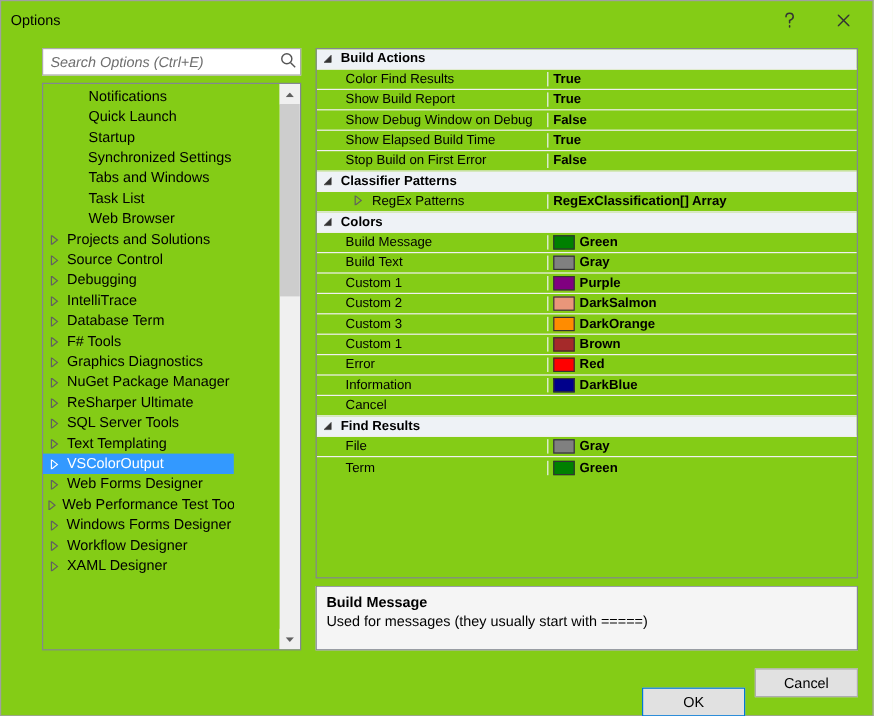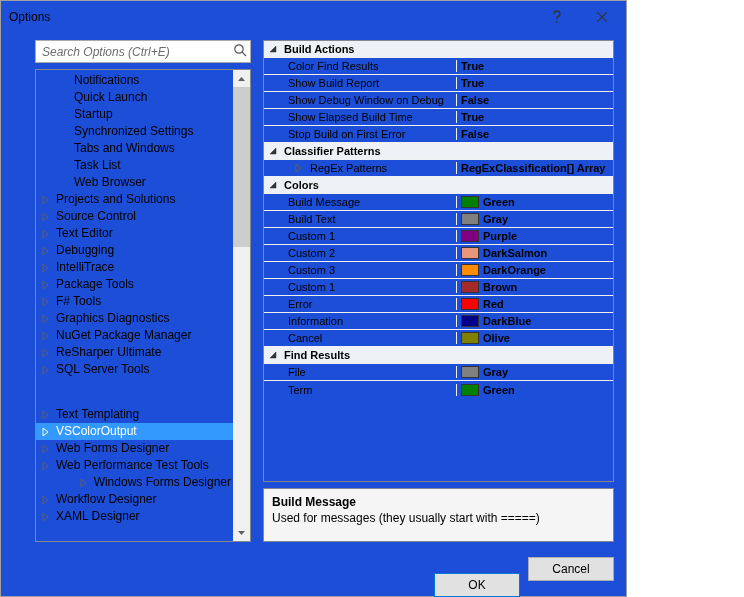--- a/index.html
+++ b/index.html
@@ -1,28 +1,28 @@
 <!DOCTYPE html>
 <html><head>
 <meta charset="utf-8">
 <style>
 * { box-sizing: border-box; font-family: "Segoe UI", Tahoma, sans-serif; }
 html, body { margin: 0; padding: 0; width: 744px; height: 597px; overflow: hidden; background: #fff; }
-.window { width: 627px; height: 597px; border: 1px solid #a0a0a0; display: flex; flex-direction: column; background: #1d4ed8; }
+.window { width: 728px; height: 597px; border: 1px solid #a0a0a0; display: flex; flex-direction: column; background: #84cc16; }
 .titlebar { height: 31px; display: flex; align-items: center; padding: 0 2px 0 8px; font-size: 12px; }
 .titlebar .title { flex: 1; }
 .titlebar .tbtn { width: 45px; height: 29px; display: flex; align-items: center; justify-content: center; cursor: default; }
 .titlebar .tbtn svg { display: block; }
 .client { flex: 1; display: flex; padding: 8px 12px 8px 12px; gap: 12px; min-height: 0; }
 .left { width: 238px; display: flex; flex-direction: column; min-height: 0; padding-left: 22px; }
 .searchwrap { position: relative; margin-bottom: 6px; }
 .searchbox { width: 100%; height: 23px; border: 1px solid #ababab; padding: 0 24px 0 6px; font-size: 12px; outline: none; color: #000; }
 .searchbox::placeholder { color: #6d6d6d; font-style: italic; }
 .searchicon { position: absolute; right: 4px; top: 3px; pointer-events: none; }
-.treewrap { flex: 1; border: 1px solid #828790; overflow: hidden; min-height: 0; display: flex; }
+.treewrap { flex: 1; border: 1px solid #828790; overflow: hidden; min-height: 0; display: flex; gap: 38px; }
 .tree { flex: 1; overflow-y: hidden; padding: 2px 0; font-size: 12px; line-height: 17px; }
 .tree-scrollbar { width: 17px; background: #f0f0f0; display: flex; flex-direction: column; }
 .sb-btn { height: 17px; display: flex; align-items: center; justify-content: center; background: #f0f0f0; }
 .sb-track { flex: 1; background: #f0f0f0; position: relative; }
 .sb-thumb { position: absolute; left: 0; right: 0; top: 0; height: 160px; background: #cdcdcd; }
 .tnode { display: flex; align-items: center; height: 17px; white-space: nowrap; cursor: default; }
 .tnode .exp { width: 12px; display: inline-flex; justify-content: center; align-items: center; margin-right: 2px; }
 .tnode .exp svg { display: block; }
 .tnode .lbl { padding: 0 2px; }
 .tnode.sel { background: #3399ff; color: #fff; }
@@ -122,45 +122,37 @@
                 </svg>
               </span>
               <span class="lbl">Source Control</span>
             </div>
             <div class="tnode" style="padding-left: 4px;">
               <span class="exp">
                 <svg width="8" height="8" viewBox="0 0 8 8">
                   <path d="M1 0 L6 4 L1 8 Z" fill="none" stroke="#606060" stroke-width="1"></path>
                 </svg>
               </span>
-              <span class="lbl">Text Editor</span>
-            </div>
-            <div class="tnode" style="padding-left: 4px;">
-              <span class="exp">
-                <svg width="8" height="8" viewBox="0 0 8 8">
-                  <path d="M1 0 L6 4 L1 8 Z" fill="none" stroke="#606060" stroke-width="1"></path>
-                </svg>
-              </span>
               <span class="lbl">Debugging</span>
             </div>
             <div class="tnode" style="padding-left: 4px;">
               <span class="exp">
                 <svg width="8" height="8" viewBox="0 0 8 8">
                   <path d="M1 0 L6 4 L1 8 Z" fill="none" stroke="#606060" stroke-width="1"></path>
                 </svg>
               </span>
               <span class="lbl">IntelliTrace</span>
             </div>
             <div class="tnode" style="padding-left: 4px;">
               <span class="exp">
                 <svg width="8" height="8" viewBox="0 0 8 8">
                   <path d="M1 0 L6 4 L1 8 Z" fill="none" stroke="#606060" stroke-width="1"></path>
                 </svg>
               </span>
-              <span class="lbl">Package Tools</span>
+              <span class="lbl">Database Term</span>
             </div>
             <div class="tnode" style="padding-left: 4px;">
               <span class="exp">
                 <svg width="8" height="8" viewBox="0 0 8 8">
                   <path d="M1 0 L6 4 L1 8 Z" fill="none" stroke="#606060" stroke-width="1"></path>
                 </svg>
               </span>
               <span class="lbl">F# Tools</span>
             </div>
             <div class="tnode" style="padding-left: 4px;">
@@ -188,21 +180,21 @@
               <span class="lbl">ReSharper Ultimate</span>
             </div>
             <div class="tnode" style="padding-left: 4px;">
               <span class="exp">
                 <svg width="8" height="8" viewBox="0 0 8 8">
                   <path d="M1 0 L6 4 L1 8 Z" fill="none" stroke="#606060" stroke-width="1"></path>
                 </svg>
               </span>
               <span class="lbl">SQL Server Tools</span>
             </div>
-            <div class="tnode" style="padding-left: 4px; margin-top: 28px;">
+            <div class="tnode" style="padding-left: 4px;">
               <span class="exp">
                 <svg width="8" height="8" viewBox="0 0 8 8">
                   <path d="M1 0 L6 4 L1 8 Z" fill="none" stroke="#606060" stroke-width="1"></path>
                 </svg>
               </span>
               <span class="lbl">Text Templating</span>
             </div>
             <div class="tnode sel" style="padding-left: 4px;">
               <span class="exp">
                 <svg width="8" height="8" viewBox="0 0 8 8">
@@ -388,24 +380,20 @@
             </div>
             <div class="pgrow pgitem">
               <span class="pgname"><span>Information</span></span>
               <span class="pgval bold">
                 <span class="swatch" style="background: rgb(0, 0, 139);"></span>
                 <span>DarkBlue</span>
               </span>
             </div>
             <div class="pgrow pgitem">
               <span class="pgname"><span>Cancel</span></span>
-              <span class="pgval bold">
-                <span class="swatch" style="background: rgb(128, 128, 0);"></span>
-                <span>Olive</span>
-              </span>
             </div>
             <div class="pgrow pgcat">
               <span class="pgexp">
                 <svg width="8" height="8" viewBox="0 0 8 8">
                   <path d="M6 1 L6 7 L0 7 Z" fill="#333" stroke="#333" stroke-width="0.5"></path>
                 </svg>
               </span>
               <span>Find Results</span>
             </div>
             <div class="pgrow pgitem">

